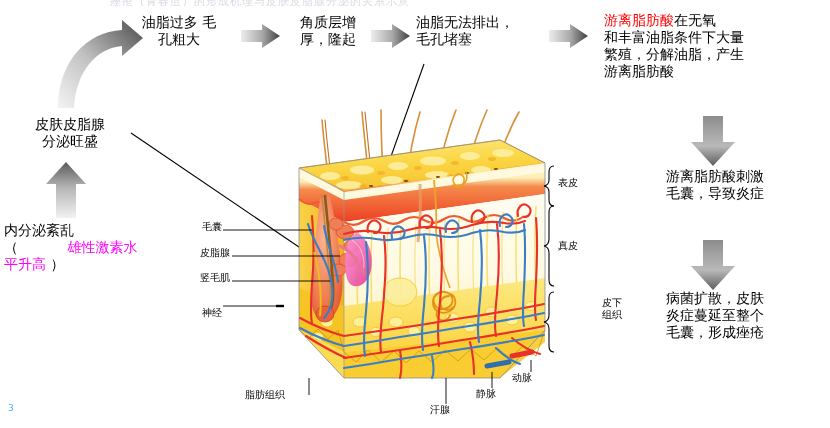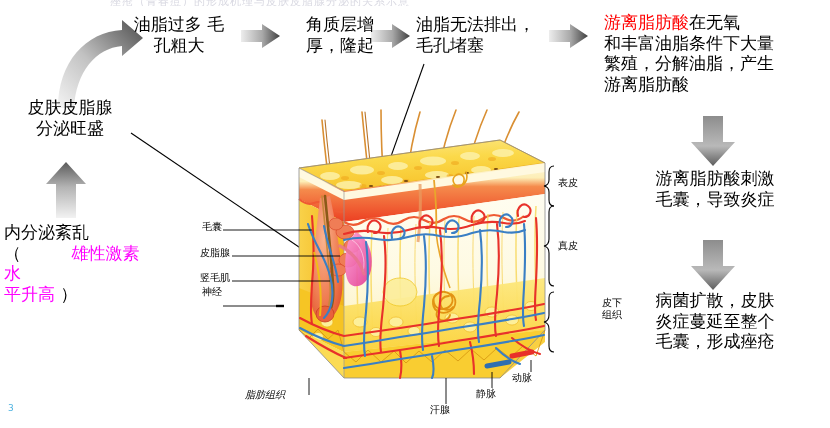--- a/index.html
+++ b/index.html
@@ -6,21 +6,21 @@
   html,body{margin:0;padding:0;background:#ffffff;}
   body{
     width:830px;height:428px;position:relative;overflow:hidden;
     font-family:"DejaVu Sans","Liberation Sans",sans-serif;
     color:#000;
   }
   .stage{position:absolute;left:0;top:0;width:830px;height:428px;}
 
   
   .txt{position:absolute;line-height:1.22;white-space:pre-line;}
-  .t15{font-size:17px;}
+  .t15{font-size:14px;}
   .t14{font-size:10px;}
   .center{text-align:center;}
   .left{text-align:left;}
   .right{text-align:right;}
   .red{color:#ff0000;}
   .magenta{color:#ff00ff;margin-left:45px;}
 
   
   .ghost{
     position:absolute;left:110px;top:-6px;width:620px;height:12px;
@@ -370,55 +370,55 @@
       <line x1="309" y1="378" x2="309" y2="395"></line>
       <line x1="446" y1="378" x2="446" y2="404"></line>
       <line x1="492" y1="372" x2="492" y2="388"></line>
       <line x1="531" y1="360" x2="531" y2="372"></line>
     </g>
   </svg>
 
   <div class="txt t15 center" style="left:118px;top:14px;width:122px;">油脂过多  毛
 孔粗大</div>
 
-  <div class="txt t15 center" style="left:298px;top:14px;width:84px;">角质层增
+  <div class="txt t15 center" style="left:286px;top:14px;width:84px;">角质层增
 厚，隆起</div>
 
   <div class="txt t15 left" style="left:416px;top:14px;width:134px;">油脂无法排出，
 毛孔堵塞</div>
 
   <div class="txt t15 left" style="left:604px;top:12px;width:220px;"><span class="red">游离脂肪酸</span><span>在无氧
 和丰富油脂条件下大量
 繁殖，分解油脂，产生
 游离脂肪酸</span></div>
 
-  <div class="txt t15 center" style="left:4px;top:97px;width:132px;text-align:center;">皮肤皮脂腺
+  <div class="txt t15 center" style="left:4px;top:116px;width:132px;text-align:center;">皮肤皮脂腺
 分泌旺盛</div>
 
   <div class="txt t15 left" style="left:4px;top:222px;width:150px;"><span>内分泌紊乱
 （ </span><span class="magenta">雄性激素水
 平升高</span><span> ）</span></div>
 
   <div class="txt t15 center" style="left:620px;top:168px;width:190px;">游离脂肪酸刺激
 毛囊，导致炎症</div>
 
   <div class="txt t15 center" style="left:620px;top:290px;width:190px;">病菌扩散，皮肤
 炎症蔓延至整个
 毛囊，形成痤疮</div>
 
   <div class="txt t14 right" style="left:160px;top:221px;width:62px;">毛囊</div>
   <div class="txt t14 right" style="left:150px;top:247px;width:80px;">皮脂腺</div>
   <div class="txt t14 right" style="left:150px;top:272px;width:80px;">竖毛肌</div>
-  <div class="txt t14 right" style="left:160px;top:286px;width:62px;">神经</div>
+  <div class="txt t14 right" style="left:160px;top:307px;width:62px;">神经</div>
 
   <div class="txt t14 left" style="left:558px;top:177px;width:60px;">表皮</div>
   <div class="txt t14 left" style="left:558px;top:240px;width:60px;">真皮</div>
   <div class="txt t14 left" style="left:558px;top:297px;width:48px;margin-left:44px;">皮下
 组织</div>
 
-  <div class="txt t14 left" style="left:245px;top:389px;width:70px;font-style:italic;">脂肪组织</div>
+  <div class="txt t14 left" style="left:245px;top:389px;width:70px;">脂肪组织</div>
   <div class="txt t14 left" style="left:430px;top:404px;width:48px;">汗腺</div>
   <div class="txt t14 left" style="left:476px;top:388px;width:48px;">静脉</div>
   <div class="txt t14 left" style="left:512px;top:372px;width:48px;">动脉</div>
 
   <div class="pagenum">3</div>
 
 </div>
 
 </body></html>

